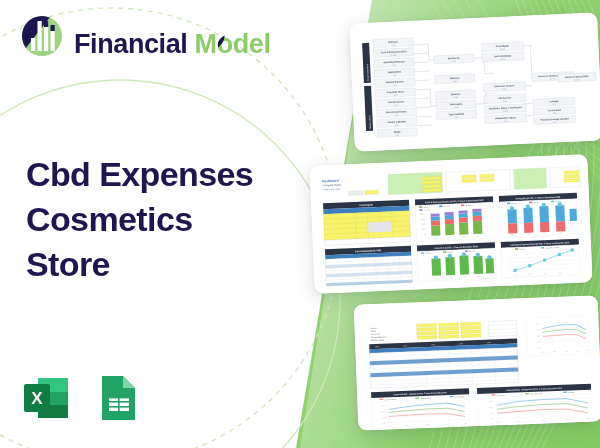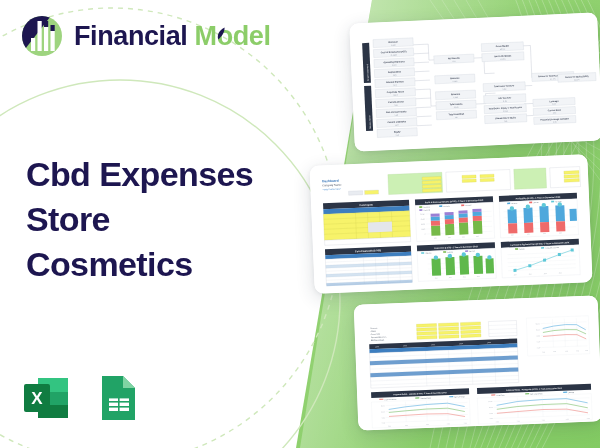--- a/index.html
+++ b/index.html
@@ -22,21 +22,21 @@
     inset: 0;
     z-index: 0;
     pointer-events: none;
   }
   .bg-rings { position: absolute; inset: 0; z-index: 1; pointer-events: none; }
 
   
   .logo-row {
     position: absolute;
     left: 20px; top: 14px;
-    display: flex; align-items: center; gap: 10px;
+    display: flex; align-items: flex-end; gap: 10px;
     z-index: 5;
   }
   .logo-mark { width: 44px; height: 44px; display: block; }
   .logo-text {
     font-size: 27px;
     font-weight: bold;
     letter-spacing: -0.4px;
     line-height: 1;
     white-space: nowrap;
   }
@@ -178,22 +178,22 @@
     </svg>
     <div class="logo-text">
       <span class="w1">Financial</span><span> </span><span class="w2"><span>Model</span><svg width="10" height="13" viewBox="0 0 10 13" style="position:absolute;left:21px;top:6px">
             <path d="M8.6,0.6 C8.6,5.4 6.0,9.4 2.3,12.4 C1.0,9.0 2.2,3.6 8.6,0.6 Z" fill="#1d1650"></path>
           </svg></span>
     </div>
   </div>
 
   <div class="headline">
     <div>Cbd Expenses</div>
+    <div>Cosmetics</div>
     <div>Store</div>
-    <div>Cosmetics</div>
   </div>
 
   <div class="format-icons">
     <svg class="fmt-icon" viewBox="0 0 52 52">
       <rect x="18" y="6" width="30" height="14" fill="#21a366"></rect>
       <rect x="18" y="20" width="30" height="13" fill="#33c481"></rect>
       <rect x="18" y="33" width="30" height="13" fill="#107c41"></rect>
       <rect x="18" y="6" width="30" height="14" fill="#33c481"></rect>
       <rect x="18" y="20" width="30" height="13" fill="#21a366"></rect>
       <rect x="4" y="12" width="26" height="28" rx="2" fill="#107c41"></rect>

